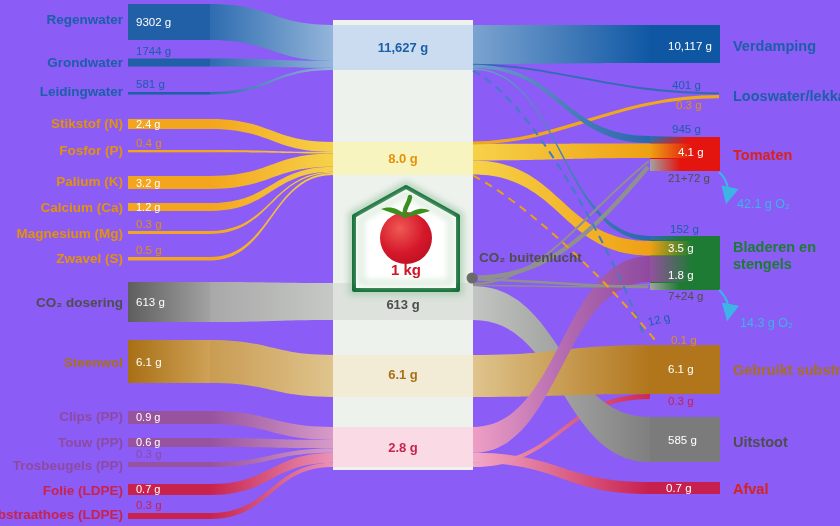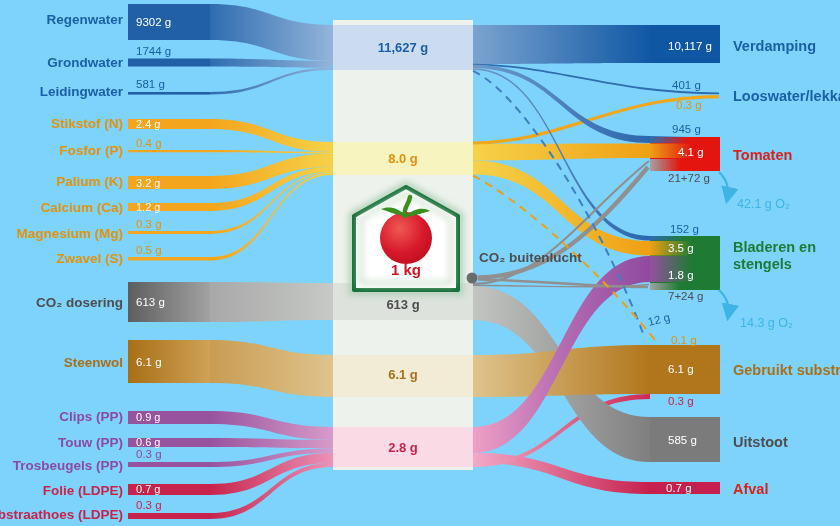--- a/index.html
+++ b/index.html
@@ -1,16 +1,16 @@
 <!DOCTYPE html>
 <html><head>
 <meta charset="utf-8">
 <style>
   html,body{margin:0;padding:0;background:#ffffff;}
-  .stage{position:relative;width:840px;height:526px;background:#7dd3fc;overflow:hidden;
+  .stage{position:relative;width:840px;height:526px;background:#8b5cf6;overflow:hidden;
          font-family:"Liberation Sans",sans-serif;}
   svg{display:block;font-family:"Liberation Sans",sans-serif;}
   .lab{font-size:13.5px;font-weight:600;}
   .labR{font-size:14.5px;font-weight:600;}
   .val{font-size:11.5px;font-weight:400;}
   .valS{font-size:11px;font-weight:400;}
   .valMid{font-size:13px;font-weight:600;}
   .o2{font-size:12.5px;font-weight:400;}
   .blue{fill:#1b5fa8;} .orange{fill:#e3920c;} .grayT{fill:#4e4e4e;}
   .purpleT{fill:#8c4ba0;} .redT{fill:#c8234c;} .tomT{fill:#d6231c;}

